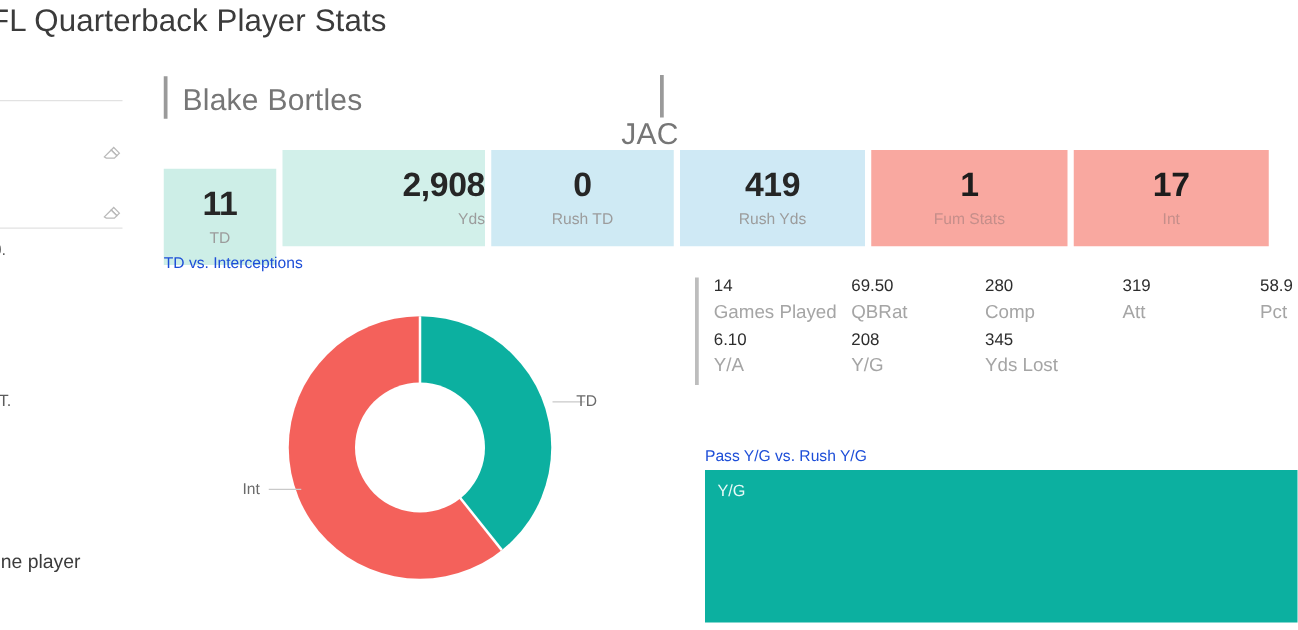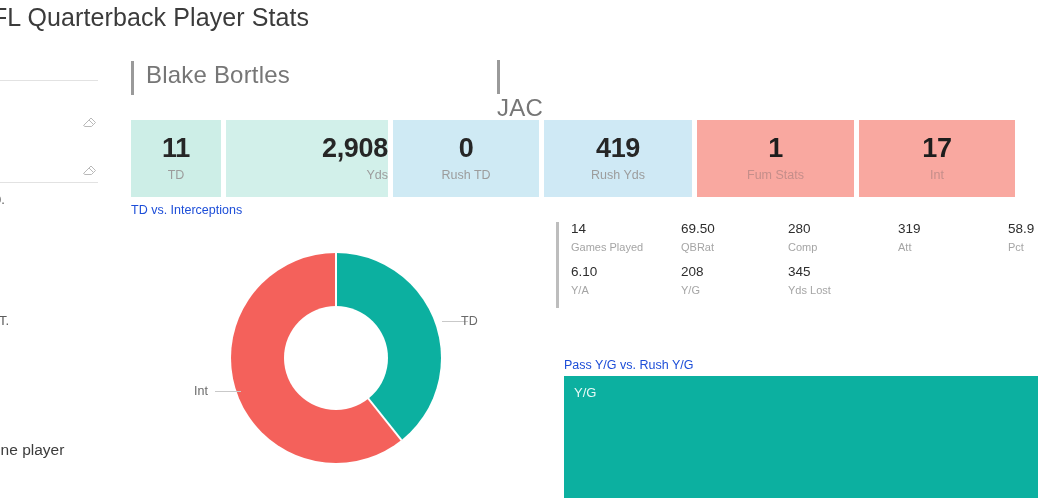--- a/index.html
+++ b/index.html
@@ -26,21 +26,21 @@
   }
   .eraser-icon { position: absolute; width: 16px; height: 16px; }
   .eraser-icon svg { display: block; }
   .cut-text {
     position: absolute; color: #5c5c5c; white-space: nowrap;
   }
   .cut-small { font-size: 13px; }
   .cut-big { font-size: 15.5px; color: #3c3c3c; }
 
   
-  .hdr { position: absolute; display: flex; align-items: flex-start; }
+  .hdr { position: absolute; display: flex; align-items: flex-end; }
   .hdr .bar {
     width: 3px; height: 34px; background: #9a9a9a; margin-right: 12px;
     flex: 0 0 auto;
   }
   .hdr .txt {
     font-size: 24px; color: #767676; font-weight: 400; white-space: nowrap;
     letter-spacing: 0.2px;
   }
   #player-hdr { left: 131px; top: 61px; }
   #team-hdr   { left: 497px; top: 60px; flex-direction: column; }
@@ -49,21 +49,21 @@
   .kpi-row { position: absolute; left: 131px; top: 120px; display: flex; gap: 5px; }
   .kpi {
     height: 77px; position: relative; display: flex; flex-direction: column;
     align-items: center; justify-content: center;
   }
   .kpi .val {
     font-size: 27px; font-weight: 700; color: #262626; line-height: 1;
     margin-bottom: 7px; letter-spacing: -0.3px;
   }
   .kpi .lbl { font-size: 12.5px; color: #9c9c9c; line-height: 1; }
-  .kpi.teal     { background: #cdeee7; }
+  .kpi.teal     { background: #cdeee7; margin-top: 15px; }
   .kpi.teal2    { background: #d2f0ea; align-items: flex-end; }
   .kpi.blue     { background: #cfeaf4; }
   .kpi.blue2    { background: #cfe9f5; }
   .kpi.salmon   { background: #f9a8a0; }
   .kpi.salmon .lbl { color: #c58e8a; }
   .kpi.salmon .val { color: #1d1d1d; }
 
   #kpi-td        { width: 90px; }
   #kpi-yds       { width: 162px; }
   #kpi-rushtd    { width: 146px; }
@@ -94,21 +94,21 @@
     position: absolute; left: 556px; top: 222px; width: 482px; height: 86px;
     display: flex;
   }
   #stat-grid .accent { width: 3px; height: 86px; background: #bdbdbd; flex: 0 0 auto; }
   #stat-grid .cells {
     position: relative; flex: 1 1 auto; padding-left: 12px;
     display: grid; grid-template-columns: 110px 107px 110px 110px 110px;
     grid-template-rows: 43px 43px; align-content: start;
   }
   .stat .v { font-size: 13.5px; color: #2d2d2d; line-height: 1; margin-bottom: 6px; }
-  .stat .k { font-size: 11px; color: #a5a5a5; line-height: 1; }
+  .stat .k { font-size: 15px; color: #a5a5a5; line-height: 1; }
 
   
   #tree-panel { position: absolute; left: 556px; top: 358px; width: 482px; height: 146px; }
   #tree-panel .panel-title { position: absolute; left: 8px; top: 0; }
   #tree-box {
     position: absolute; left: 8px; top: 18px; width: 482px; height: 122px;
     background: #0cb0a0; overflow: hidden;
   }
   #tree-box .tree-lbl {
     position: absolute; left: 10px; top: 9px;

